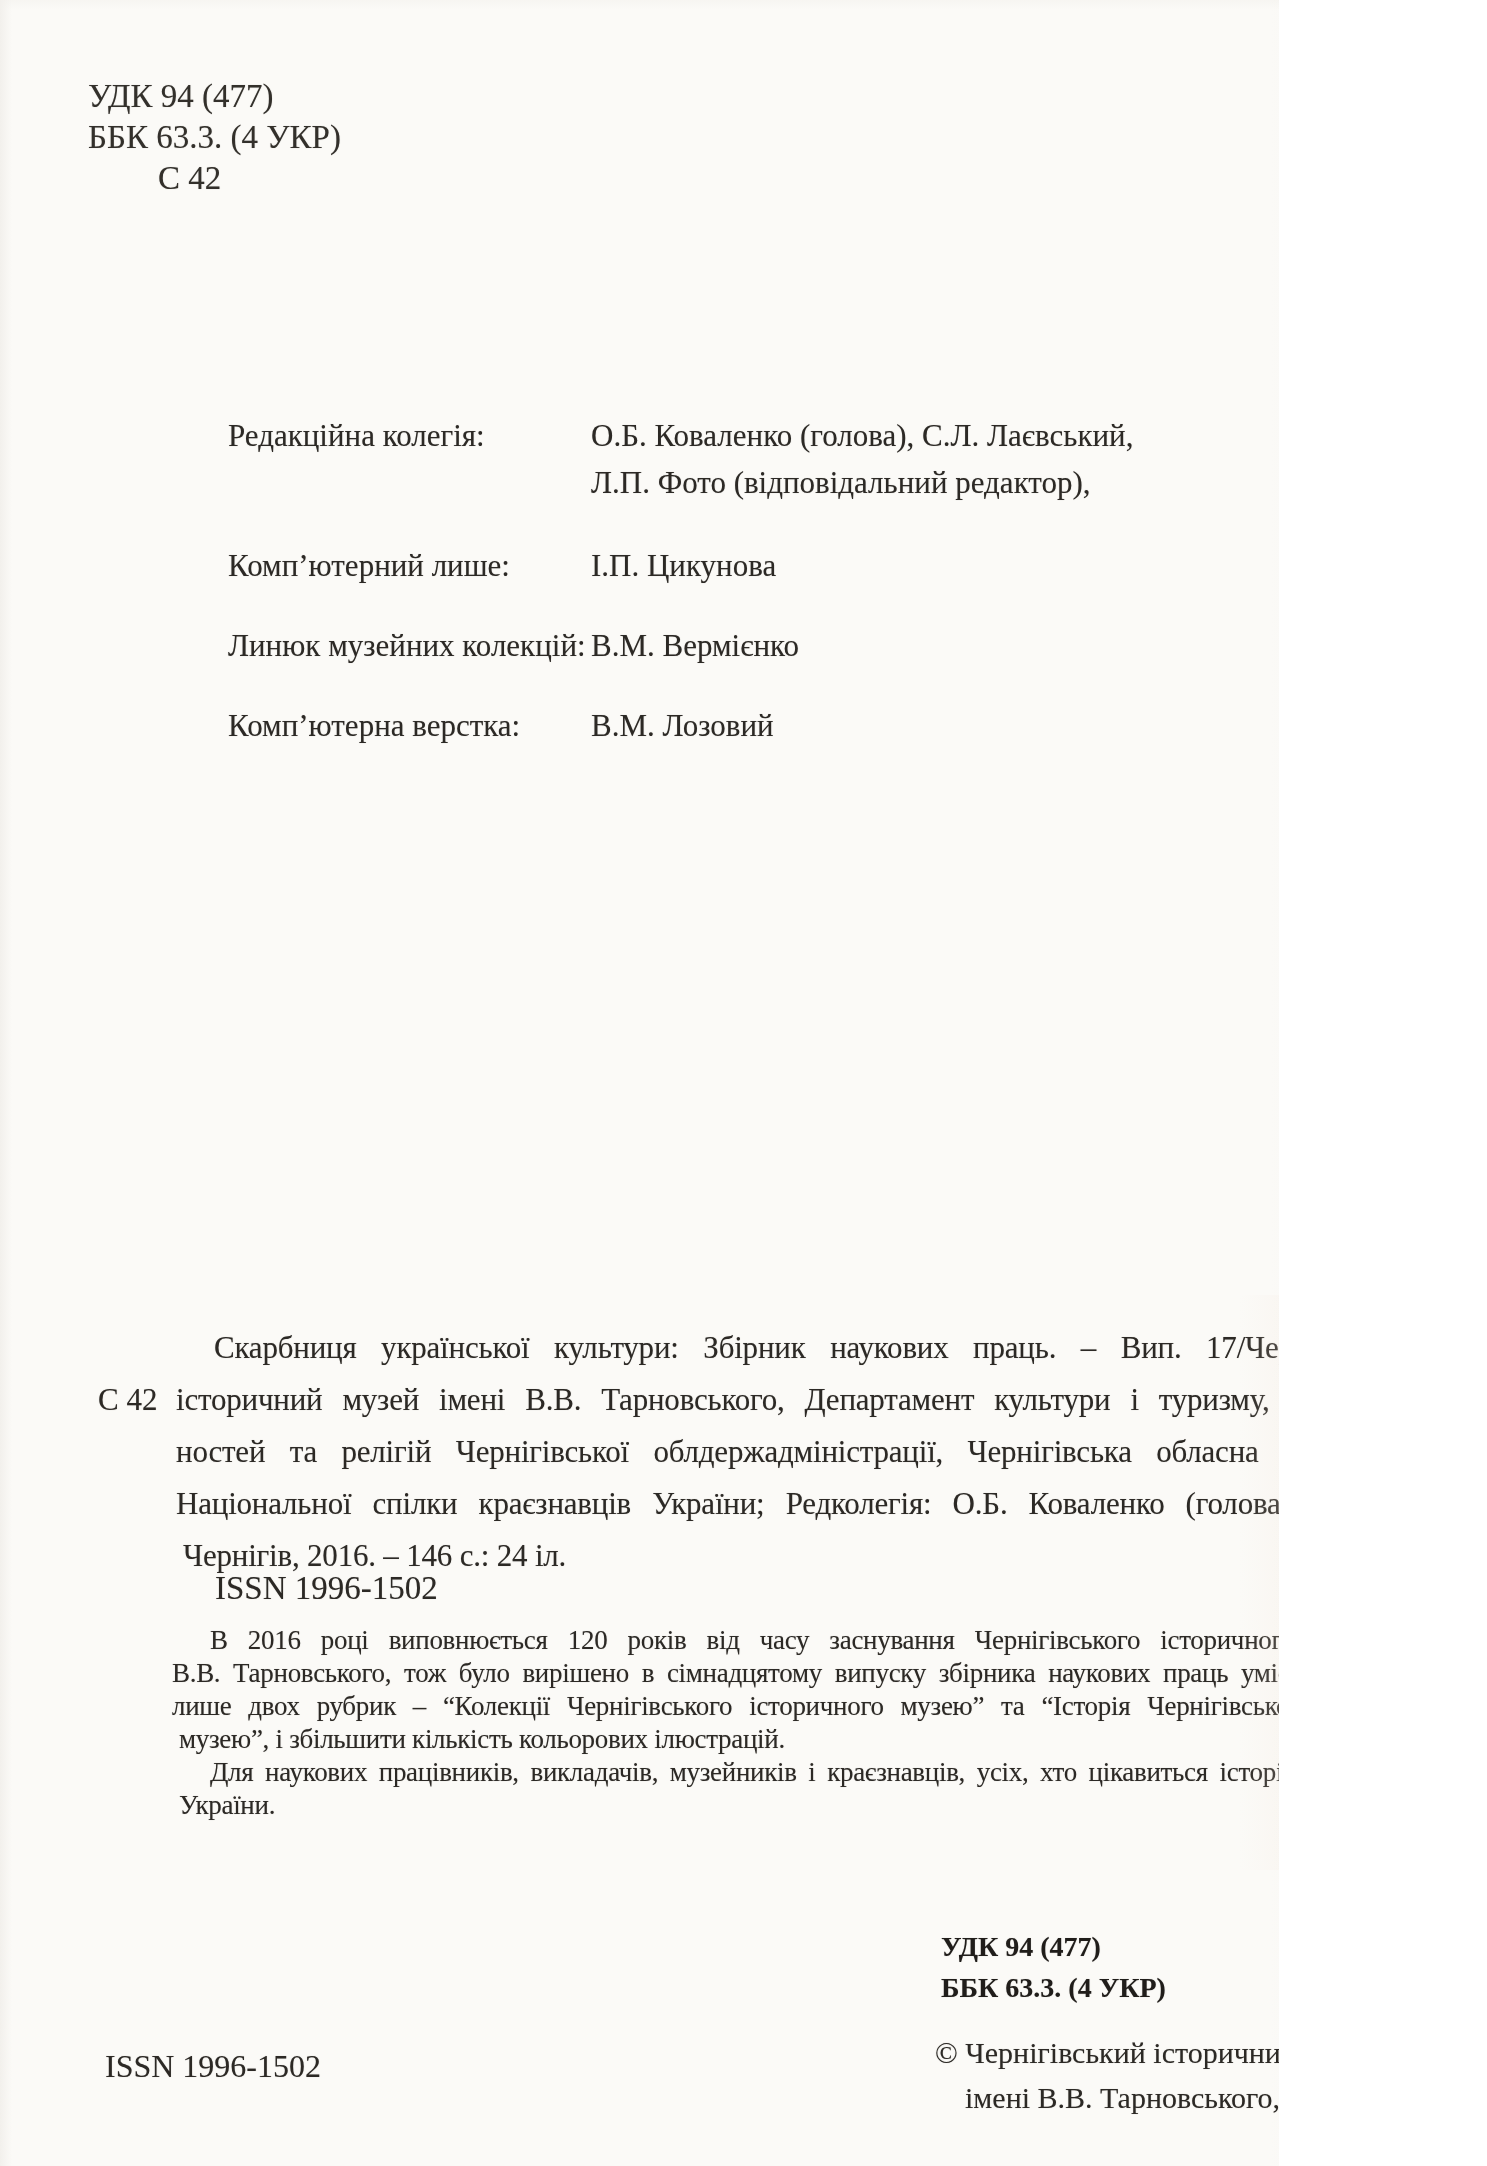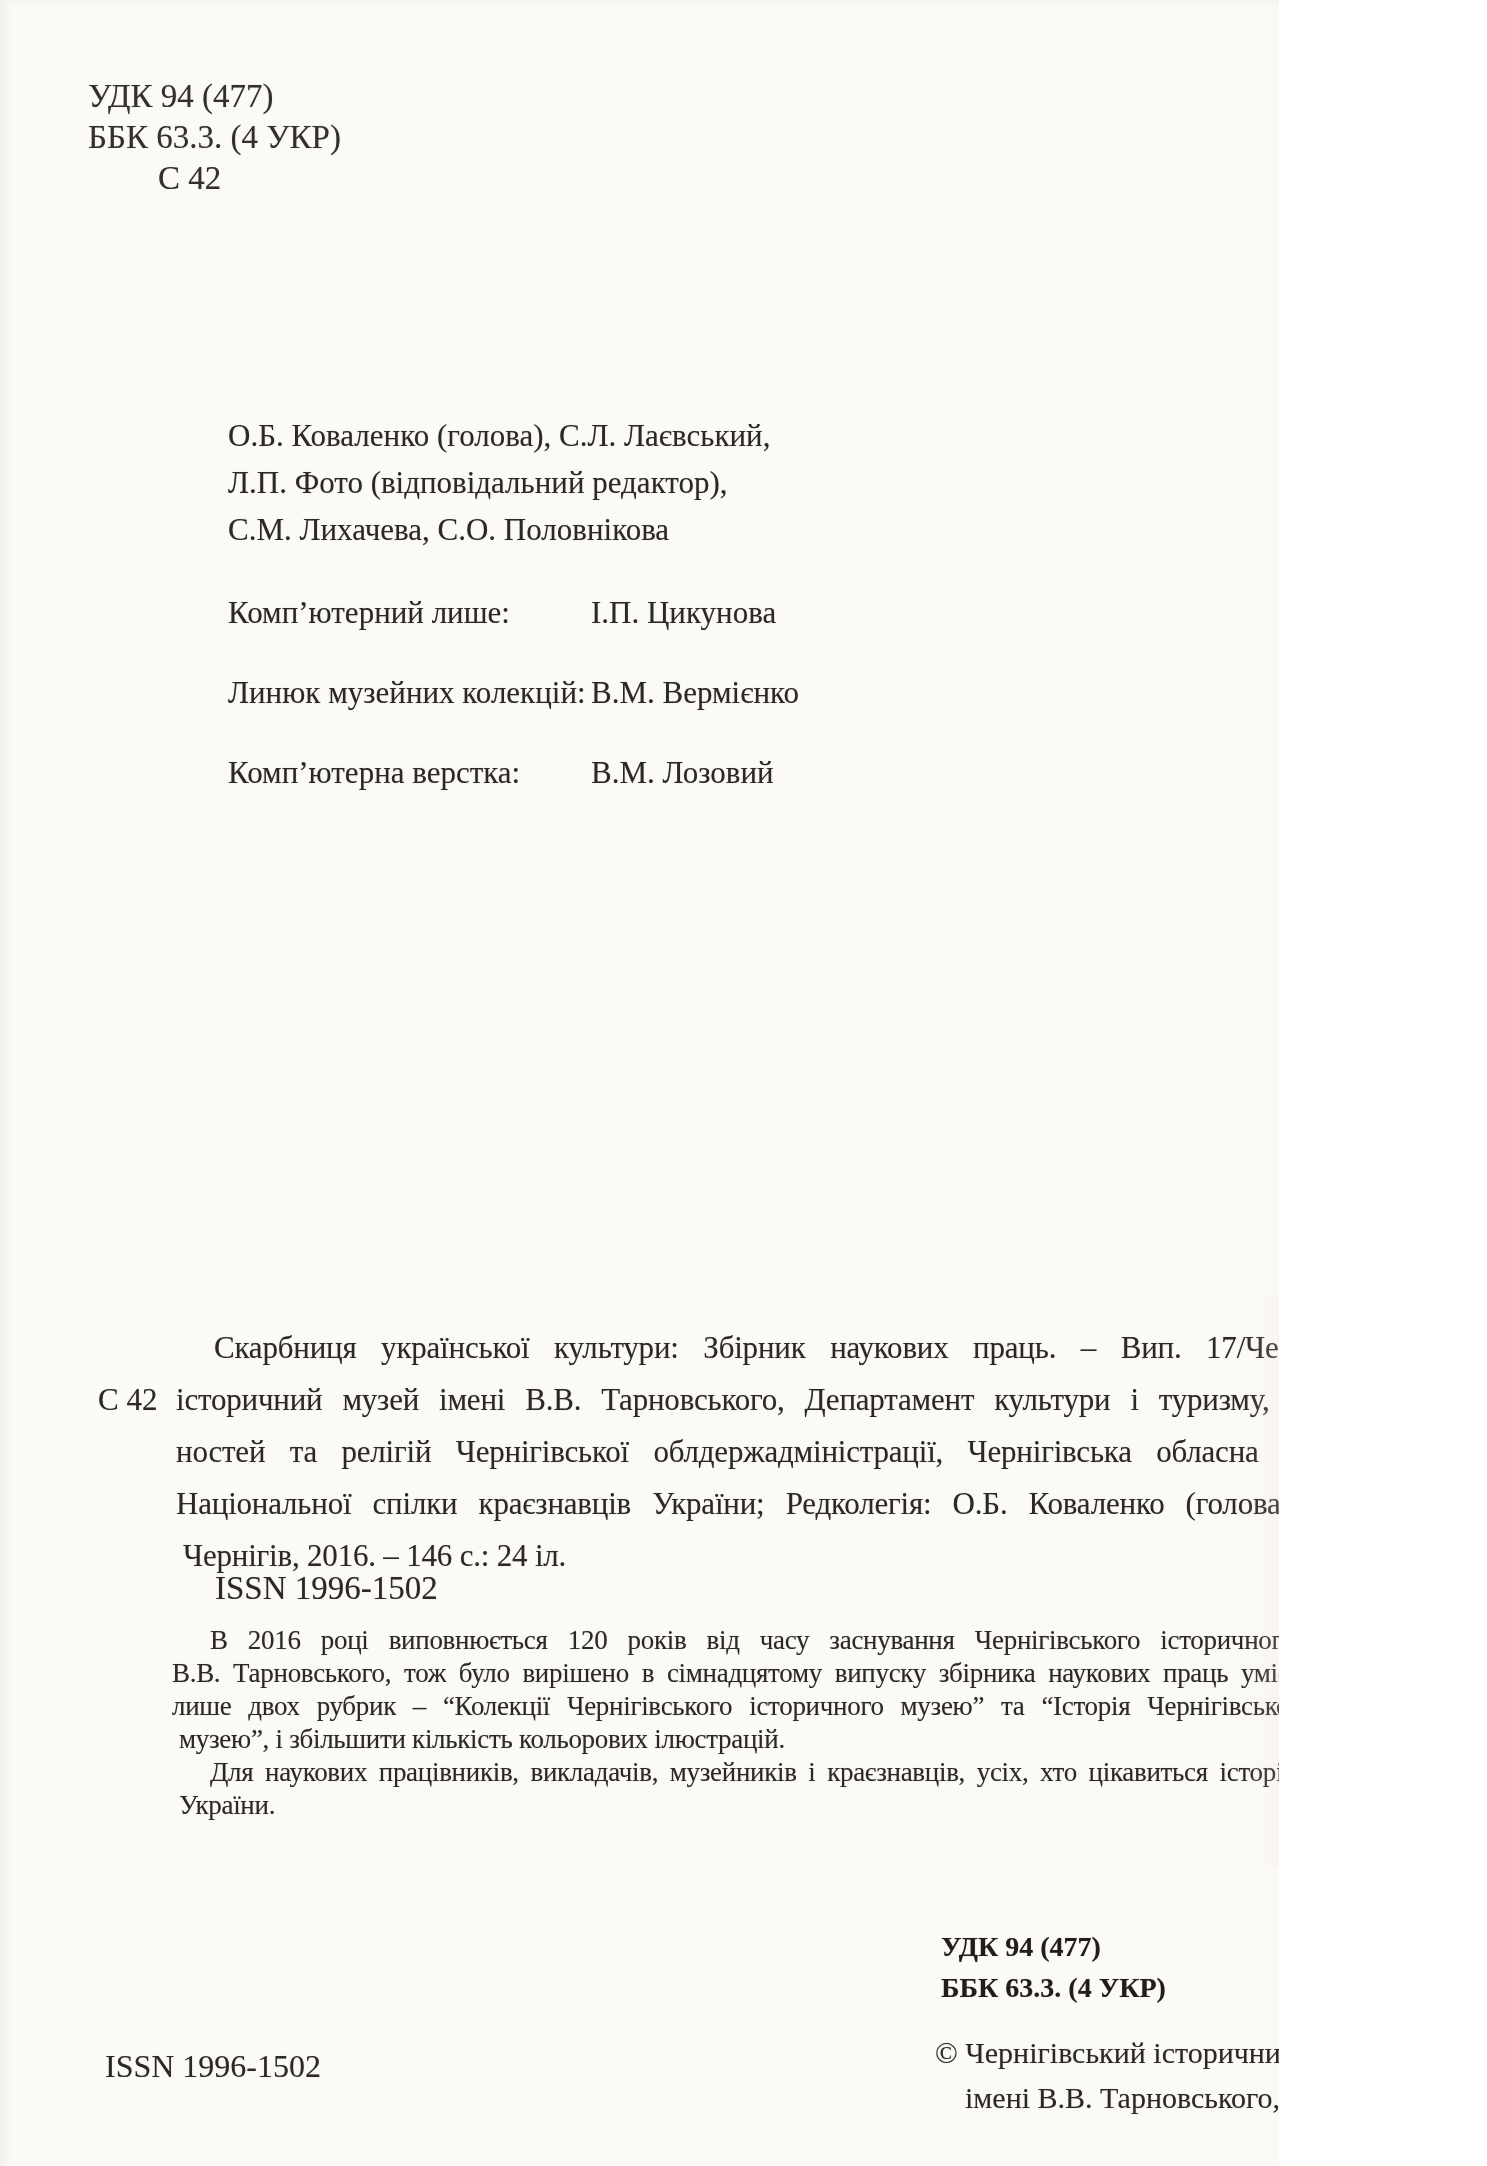--- a/index.html
+++ b/index.html
@@ -104,24 +104,24 @@
 <div id="page">
 
   <div class="topcodes">
     <div>УДК 94 (477)</div>
     <div>ББК 63.3. (4 УКР)</div>
     <div class="c42">С 42</div>
   </div>
 
   <div class="credits">
     <div class="crow first">
+      <span class="clabel">Редакційна колегія:</span>
       <span class="cval">
           <div class="ln">О.Б. Коваленко (голова), С.Л. Лаєвський,</div>
           <div class="ln">Л.П. Фото (відповідальний редактор),</div>
-          <div class="ln">С.М. Лихачева, С.О. Половнікова</div>
         </span>
     </div>
     <div class="crow">
       <span class="clabel">Комп’ютерний лише:</span>
       <span class="cval">
           <div class="ln">І.П. Цикунова</div>
         </span>
     </div>
     <div class="crow">
       <span class="clabel">Линюк музейних колекцій:</span>

